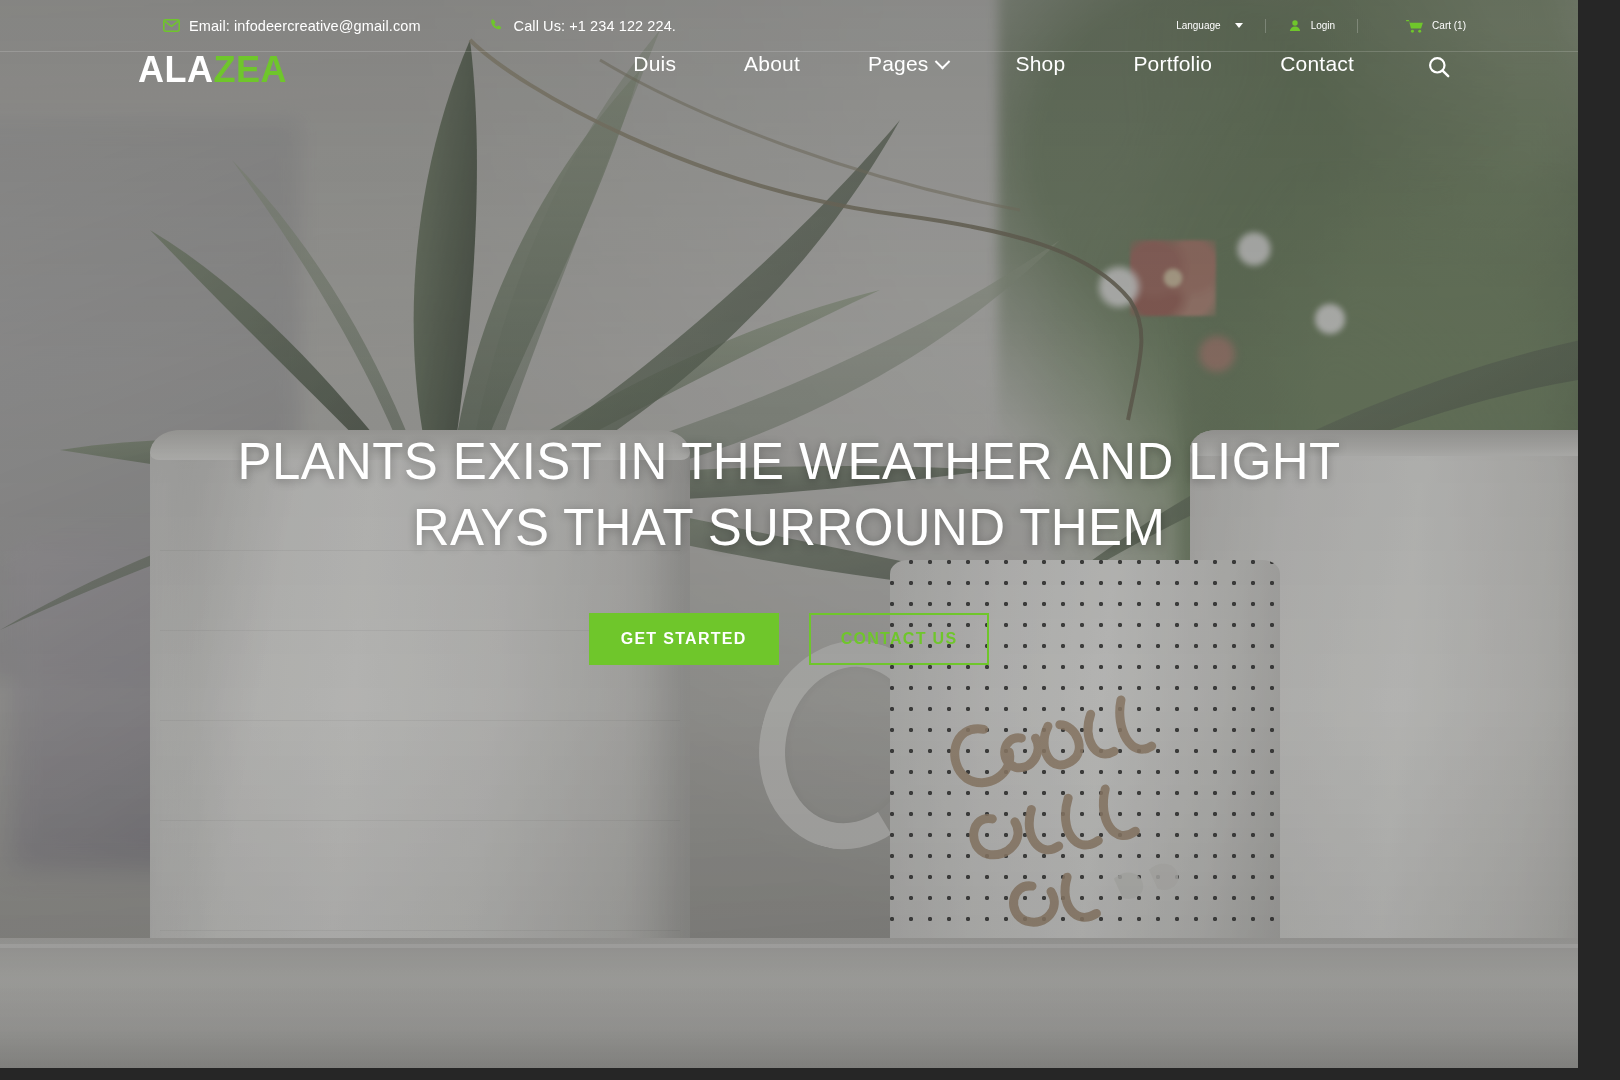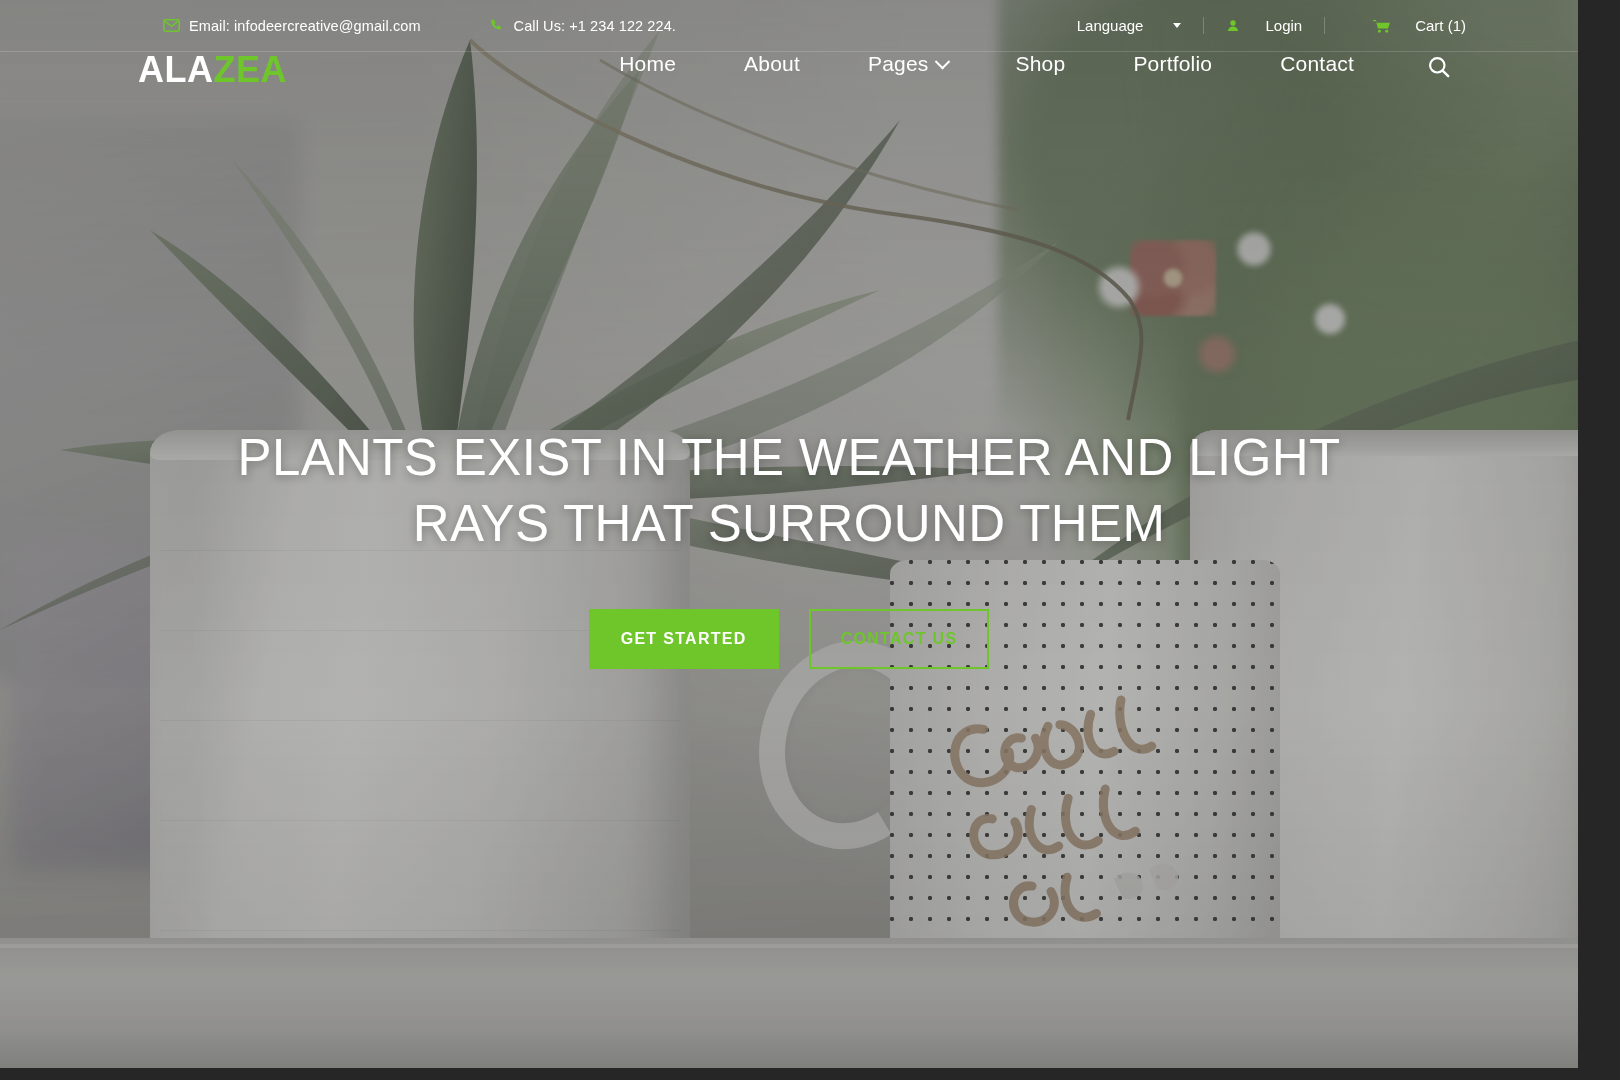--- a/index.html
+++ b/index.html
@@ -185,22 +185,22 @@
     display:flex; align-items:center;
     border-bottom:1px solid rgba(255,255,255,.16);
     z-index:30;
     padding:0 28px;
   }
   .tb-left { display:flex; align-items:center; gap:44px; margin-left:110px; }
   .tb-item { display:flex; align-items:center; gap:9px; color:#fff; font-size:14.5px; letter-spacing:.1px; white-space:nowrap;padding-left:25px; }
   .tb-item .ic { color:#6fc62b; display:flex; align-items:center; }
   .tb-right { margin-left:auto; display:flex; align-items:center; margin-right:84px; }
   .tb-right .cell {
-    display:flex; align-items:center; gap:25px;
-    color:#fff; font-size:15px; padding:0 22px; white-space:nowrap;
+    display:flex; align-items:center; gap:9px;
+    color:#fff; font-size:10px; padding:0 22px; white-space:nowrap;
   }
   .tb-right .cell + .cell { border-left:1px solid rgba(255,255,255,.22); }
   .tb-right .cell:last-child { padding-right:0;padding-left:48px; }
   .caret-sm {
     display:inline-block; width:0;height:0;
     border-left:4px solid transparent; border-right:4px solid transparent;
     border-top:5px solid #ffffff; margin-left:5px;
   }
 
   
@@ -242,21 +242,21 @@
     letter-spacing:.4px; text-transform:uppercase;
     text-shadow:0 2px 10px rgba(0,0,0,.30);
   }
   .hero-sub {
     width:1330px; margin-top:28px; text-align:center; color:#f2f2f2;
     font-size:18.5px; line-height:1.70; letter-spacing:.1px;
     text-shadow:0 1px 6px rgba(0,0,0,.38);
   }
   .hero-btns { margin-top:52px; display:flex; gap:30px; }
   .btn {
-    height:60px; min-width:178px; padding:0 30px;
+    height:52px; min-width:178px; padding:0 30px;
     display:flex; align-items:center; justify-content:center;
     font-size:16px; font-weight:700; letter-spacing:1.3px;
     text-transform:uppercase; cursor:pointer; text-decoration:none;
   }
   .btn-solid { background:#6fc62b; color:#fff; border:2px solid #6fc62b; }
   .btn-ghost { background:transparent; color:#6fc62b; border:2px solid #6fc62b; }
 </style>
 </head>
 <body>
 
@@ -410,21 +410,21 @@
       </div>
     </div>
 
     <div class="navbar">
       <div class="logo">
         <span class="a">ALA</span><span class="z">ZEA</span>
       </div>
 
       <nav class="menu">
         <a href="#">
-          <span>Home</span>
+          <span>Duis</span>
         </a>
         <a href="#">
           <span>About</span>
         </a>
         <a href="#">
           <span>Pages</span>
           <span class="chev"></span>
         </a>
         <a href="#">
           <span>Shop</span>

